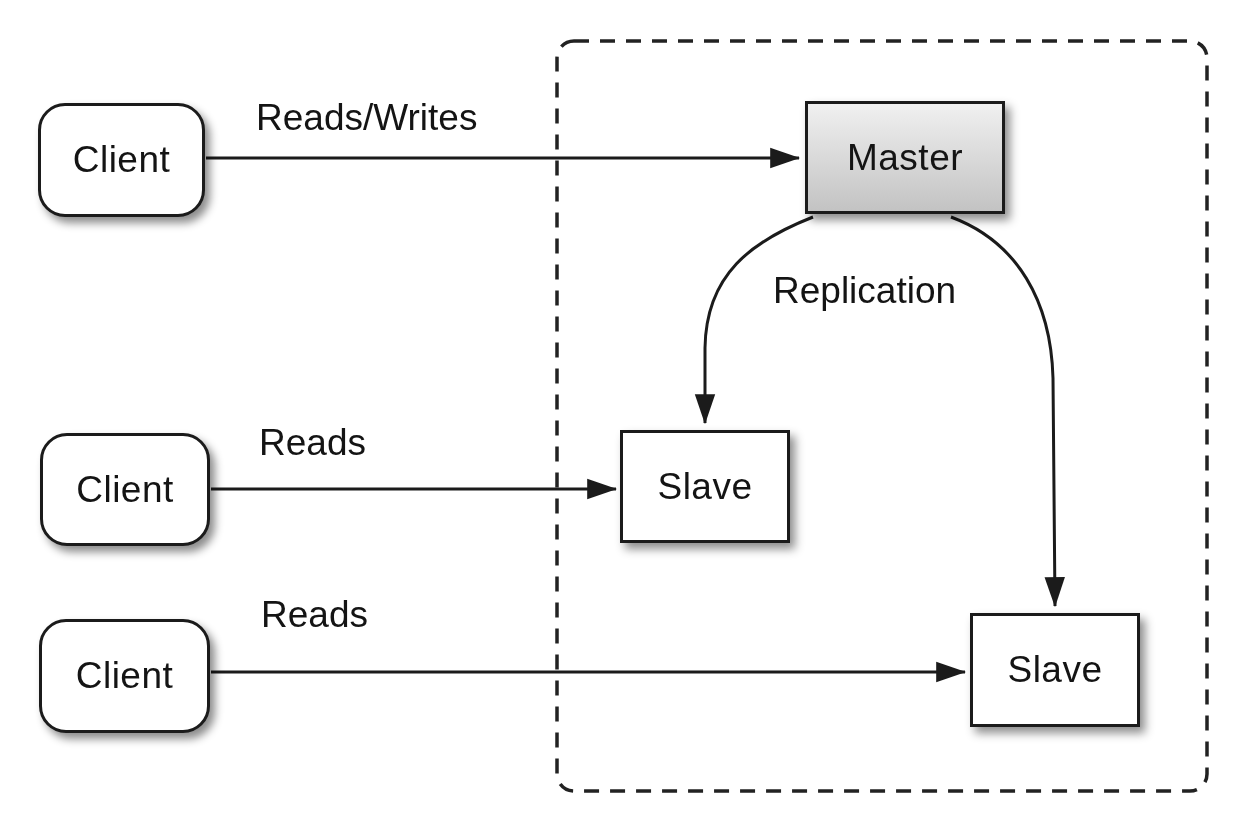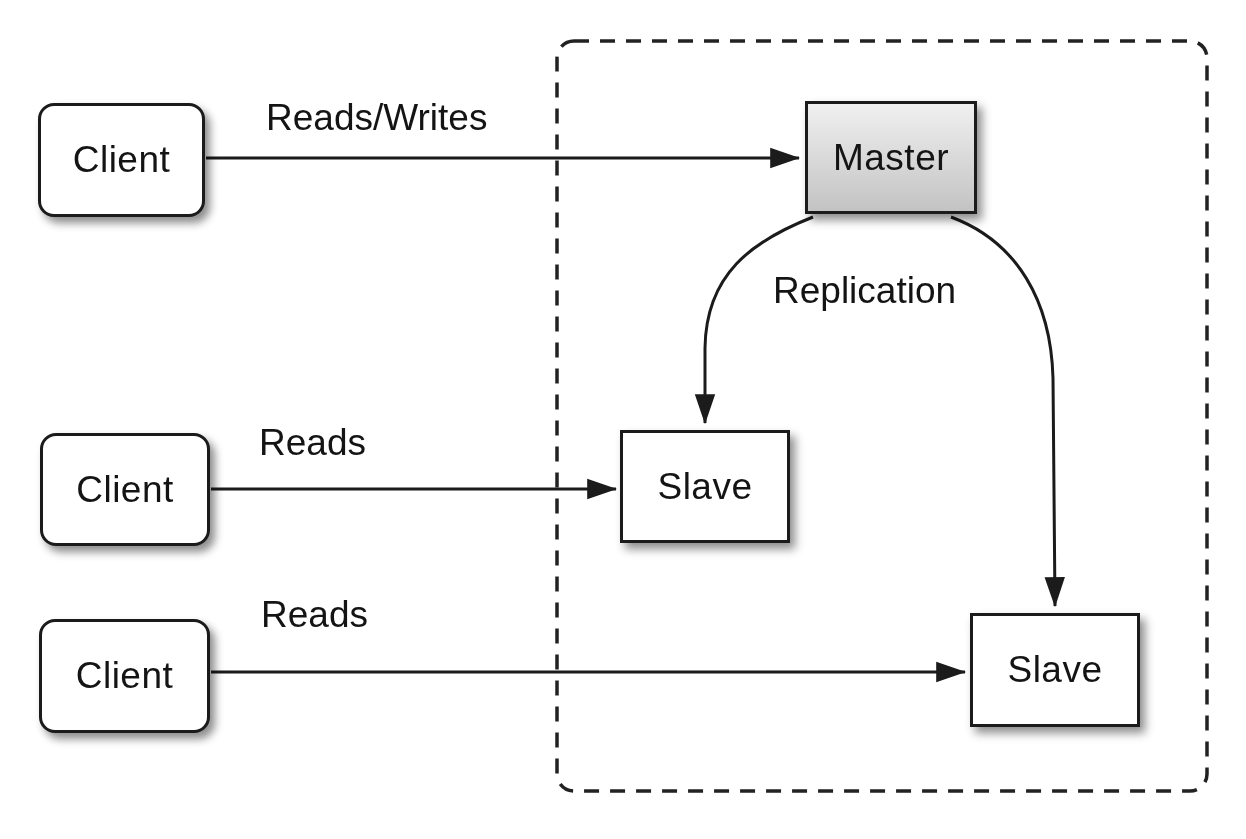--- a/index.html
+++ b/index.html
@@ -45,39 +45,39 @@
     align-items: center;
     justify-content: center;
     border: 3.5px solid var(--stroke);
     background: var(--node-fill);
     color: var(--text);
     font-size: 37px;
     letter-spacing: 0.5px;
     box-shadow: 5px 6px 9px rgba(0,0,0,0.45);
   }
   .node.client {
-    border-radius: 16px;
+    border-radius: 27px;
   }
   .node.master {
     background: linear-gradient(180deg, var(--master-gradient-top) 0%, var(--master-gradient-bottom) 100%);
   }
   #client-1 { left: 38px;  top: 103px; width: 167px; height: 114px; }
   #client-2 { left: 40px;  top: 433px; width: 170px; height: 113px; }
   #client-3 { left: 39px;  top: 619px; width: 171px; height: 114px; }
-  #master   { left: 805px; top: 101px; width: 172px; height: 113px; }
+  #master   { left: 805px; top: 101px; width: 200px; height: 113px; }
   #slave-1  { left: 620px; top: 430px; width: 170px; height: 113px; }
   #slave-2  { left: 970px; top: 613px; width: 170px; height: 114px; }
   .edge-label {
     position: absolute;
     color: var(--text);
     font-size: 37px;
     line-height: 1.05;
     white-space: nowrap;
   }
-  #lbl-reads-writes { left: 266px; top: 99px;  }
+  #lbl-reads-writes { left: 256px; top: 99px;  }
   #lbl-replication  { left: 773px; top: 272px; }
   #lbl-reads-mid    { left: 259px; top: 424px; }
   #lbl-reads-bot    { left: 261px; top: 596px; }
 </style>
 </head>
 <body>
 
 <div class="canvas">
 
   <svg class="connectors" viewBox="0 0 1246 839" xmlns="http://www.w3.org/2000/svg">

